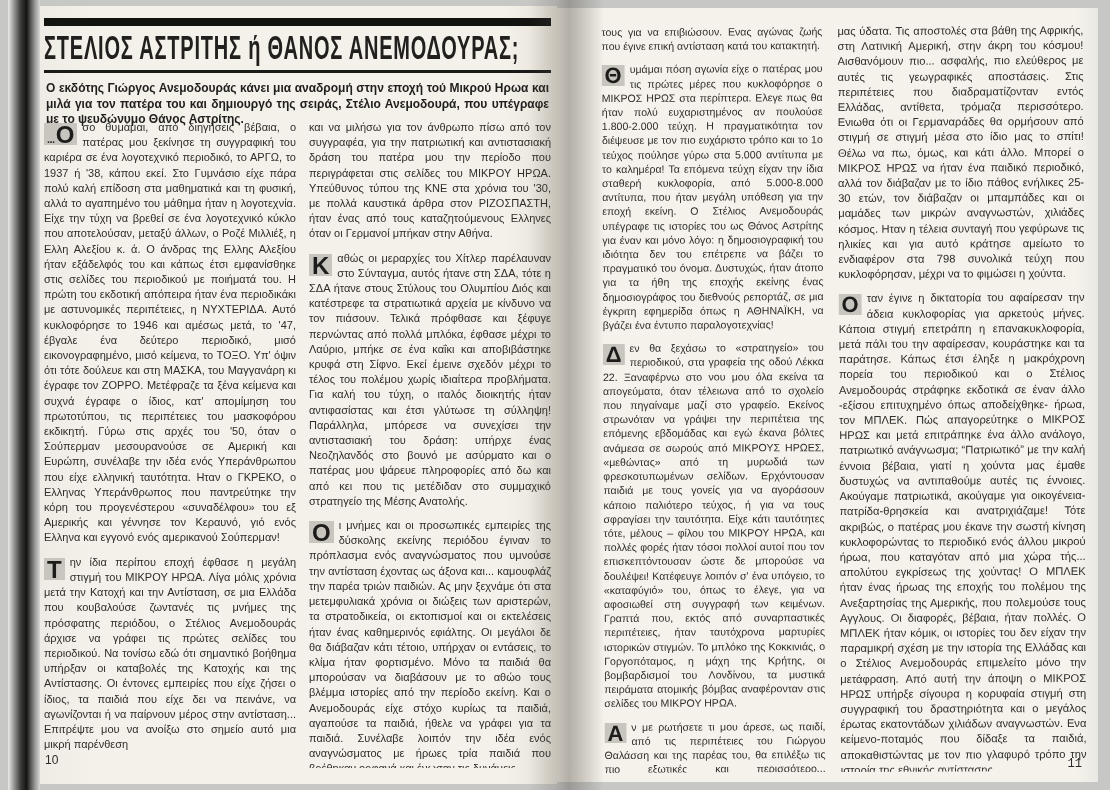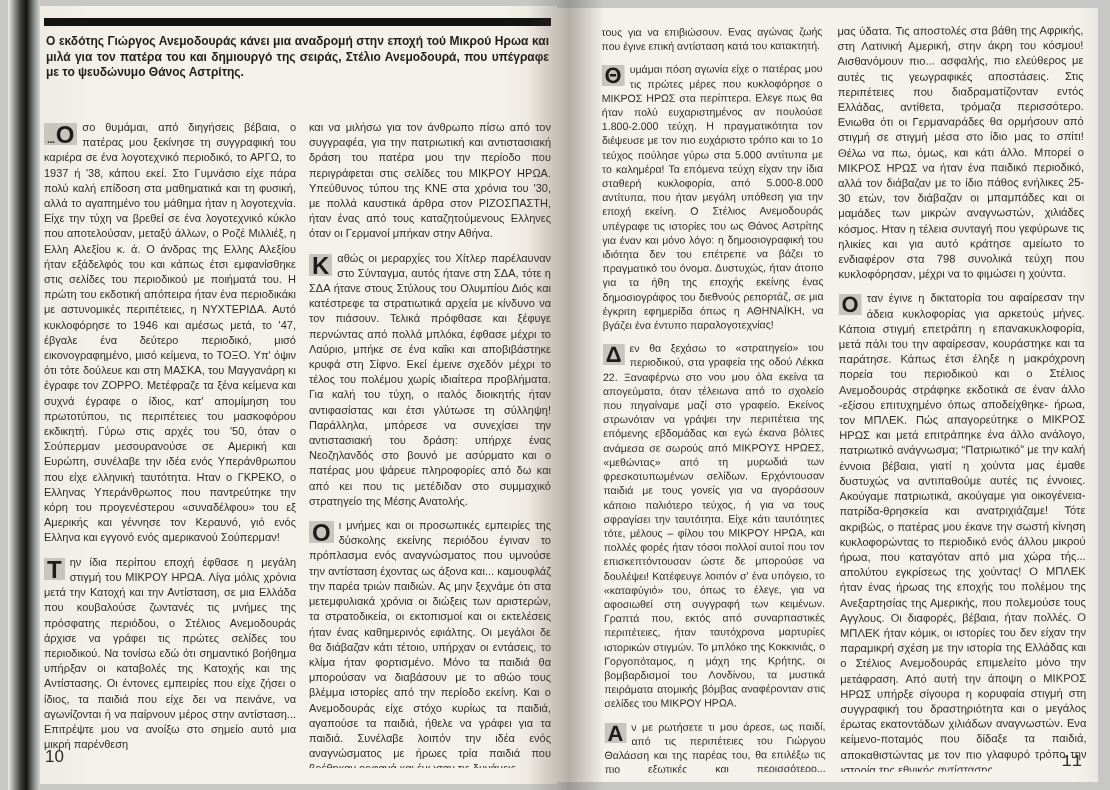--- a/index.html
+++ b/index.html
@@ -56,33 +56,34 @@
   .block:first-child{margin-top:0;}
   
   .dropcap{
     float:left;background:#c8c5bf;margin:3px 5px 1px 0;
     padding:1px 3px 0 3px;display:flex;align-items:flex-end;
   }
   .dcletter{font-weight:bold;color:#1d1c1b;font-size:24px;line-height:0.88;display:inline-block;}
   .col-r1 .dcletter,.col-r2 .dcletter{font-size:22px;}
   .dcdots{font-weight:bold;font-size:11px;letter-spacing:-0.5px;margin-right:1px;line-height:1;}
   
-  .pagenum{position:absolute;font-size:17px;color:#2b2a28;}
+  .pagenum{position:absolute;font-size:12px;color:#2b2a28;}
   .pn-left{left:7px;bottom:17px;}
   .pn-right{right:16px;bottom:11px;font-family:Liberation Mono, monospace;}
 </style>
 </head>
 <body>
 
 <div class="scan">
   <div class="edge-left"></div>
 
   <div class="page page-left">
     <header class="article-header">
       <div class="top-bar"></div>
+      <h1 class="title"><span class="title-inner">ΣΤΕΛΙΟΣ ΑΣΤΡΙΤΗΣ ή ΘΑΝΟΣ ΑΝΕΜΟΔΟΥΡΑΣ;</span></h1>
       <p class="subtitle">Ο εκδότης Γιώργος Ανεμοδουράς κάνει μια αναδρομή στην εποχή τού Μικρού Ηρωα και μιλά για τον πατέρα του και δημιουργό της σειράς, Στέλιο Ανεμοδουρά, που υπέγραφε με το ψευδώνυμο Θάνος Αστρίτης.</p>
     </header>
     <div class="cols cols-left">
       <div class="col col-l1">
           <p class="block"><span class="dropcap">
               <span class="dcdots">...</span>
               <span class="dcletter">Ο</span>
             </span><span>σο θυμάμαι, από διηγήσεις βέβαια, ο πατέρας μου ξεκίνησε τη συγγραφική του καριέρα σε ένα λογοτεχνικό περιοδικό, το ΑΡΓΩ, το 1937 ή '38, κάπου εκεί. Στο Γυμνάσιο είχε πάρα πολύ καλή επίδοση στα μαθηματικά και τη φυσική, αλλά το αγαπημένο του μάθημα ήταν η λογοτεχνία. Είχε την τύχη να βρεθεί σε ένα λογοτεχνικό κύκλο που αποτελούσαν, μεταξύ άλλων, ο Ροζέ Μιλλιέξ, η Ελλη Αλεξίου κ. ά. Ο άνδρας της Ελλης Αλεξίου ήταν εξάδελφός του και κάπως έτσι εμφανίσθηκε στις σελίδες του περιοδικού με ποιήματά του. Η πρώτη του εκδοτική απόπειρα ήταν ένα περιοδικάκι με αστυνομικές περιπέτειες, η ΝΥΧΤΕΡΙΔΑ. Αυτό κυκλοφόρησε το 1946 και αμέσως μετά, το '47, έβγαλε ένα δεύτερο περιοδικό, μισό εικονογραφημένο, μισό κείμενα, το ΤΟΞΟ. Υπ' όψιν ότι τότε δούλευε και στη ΜΑΣΚΑ, του Μαγγανάρη κι έγραφε τον ΖΟΡΡΟ. Μετέφραζε τα ξένα κείμενα και συχνά έγραφε ο ίδιος, κατ' απομίμηση του πρωτοτύπου, τις περιπέτειες του μασκοφόρου εκδικητή. Γύρω στις αρχές του '50, όταν ο Σούπερμαν μεσουρανούσε σε Αμερική και Ευρώπη, συνέλαβε την ιδέα ενός Υπεράνθρωπου που είχε ελληνική ταυτότητα. Ηταν ο ΓΚΡΕΚΟ, ο Ελληνας Υπεράνθρωπος που παντρεύτηκε την κόρη του προγενέστερου «συναδέλφου» του εξ Αμερικής και γέννησε τον Κεραυνό, γιό ενός Ελληνα και εγγονό ενός αμερικανού Σούπερμαν!</span></p>
           <p class="block"><span class="dropcap">
               <span class="dcletter">Τ</span>

